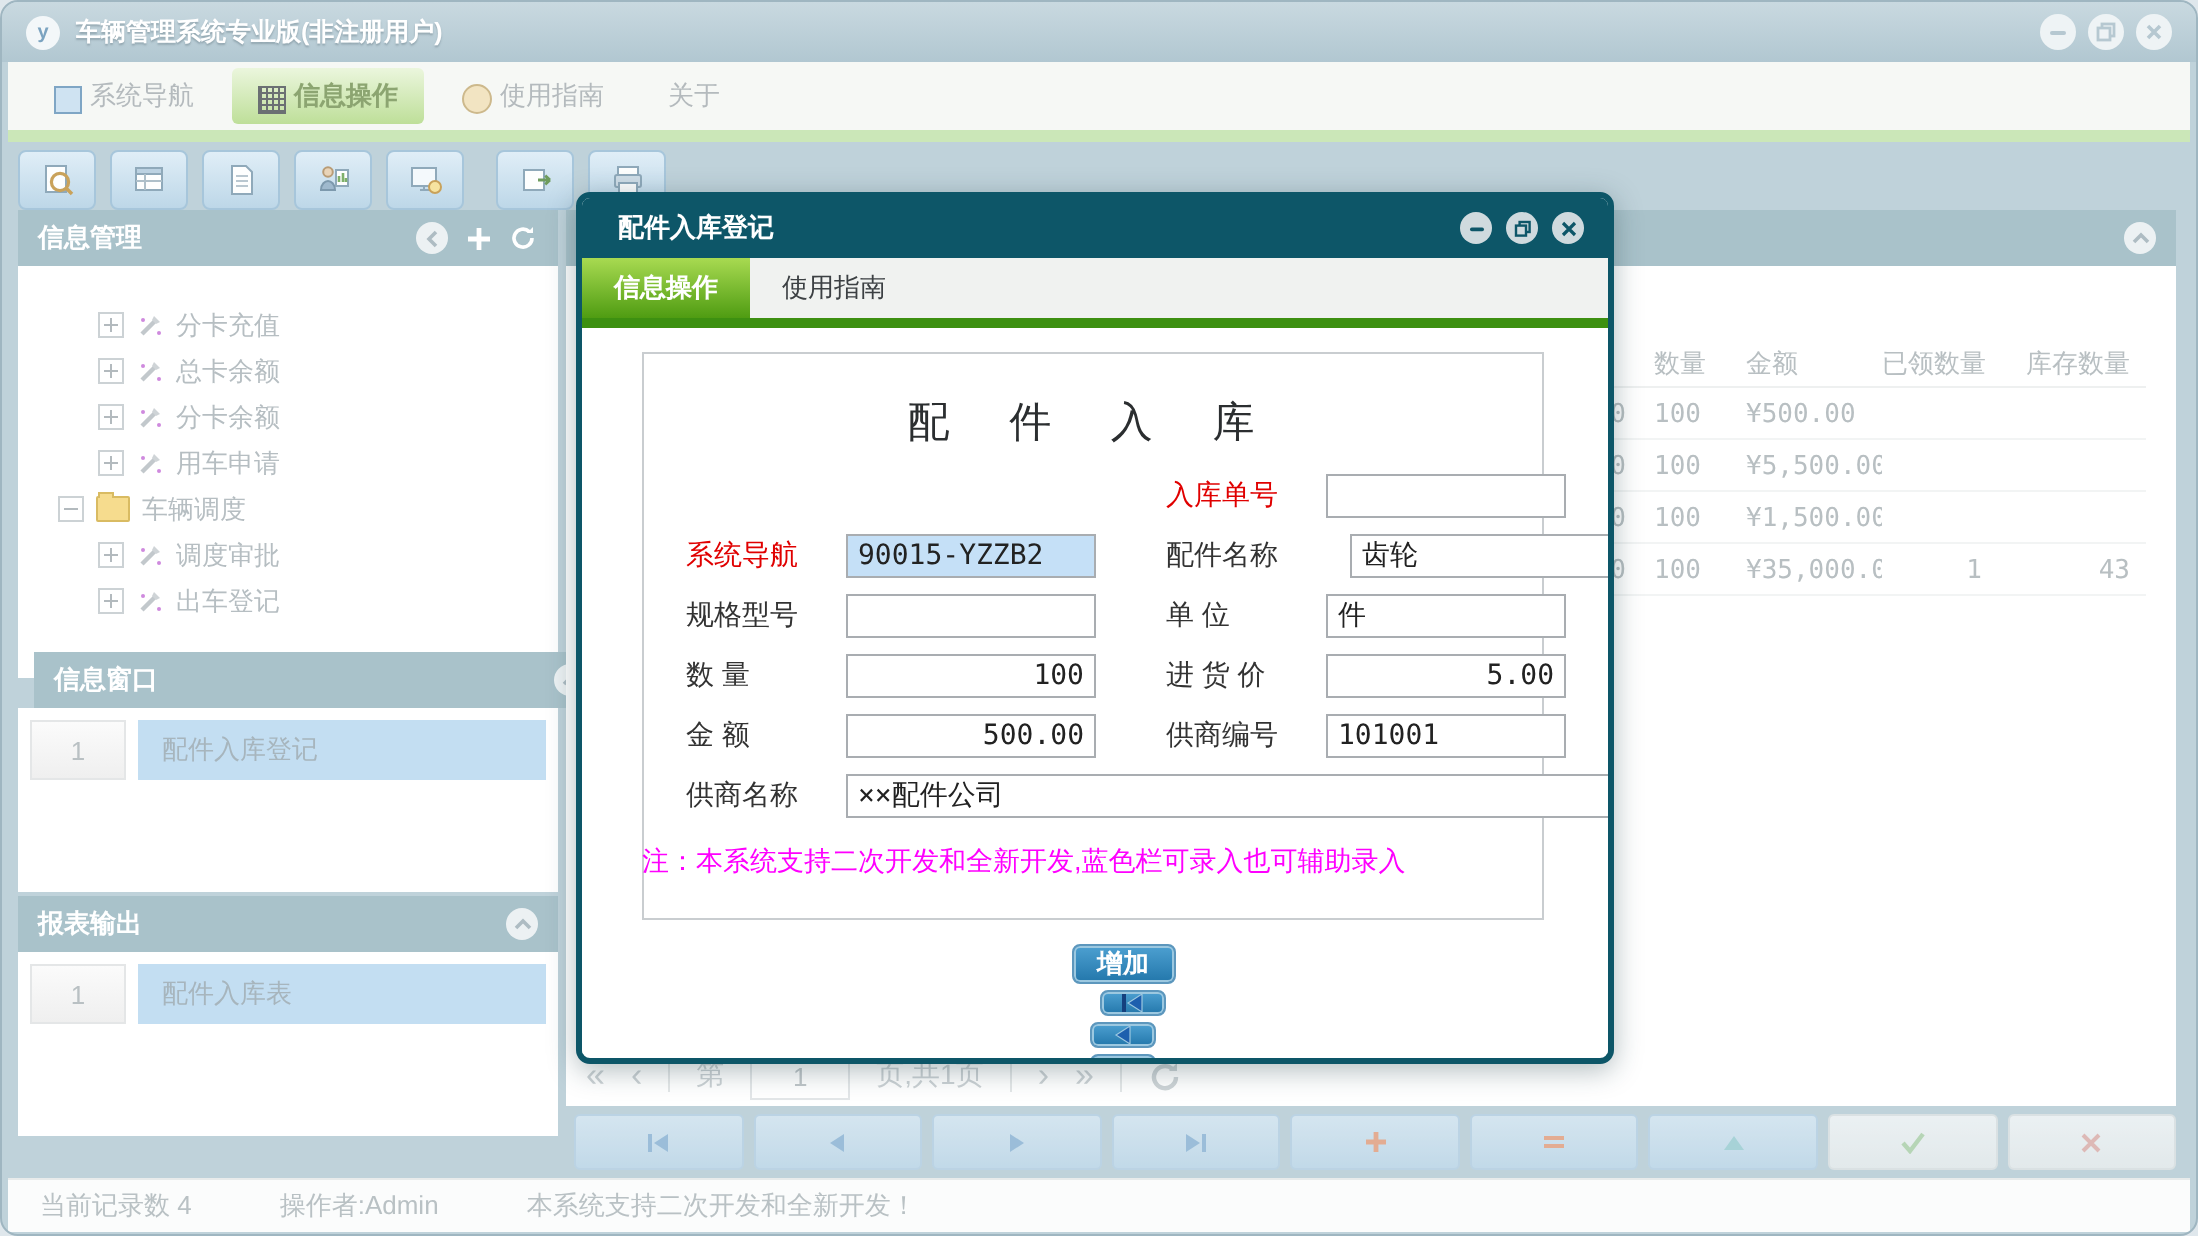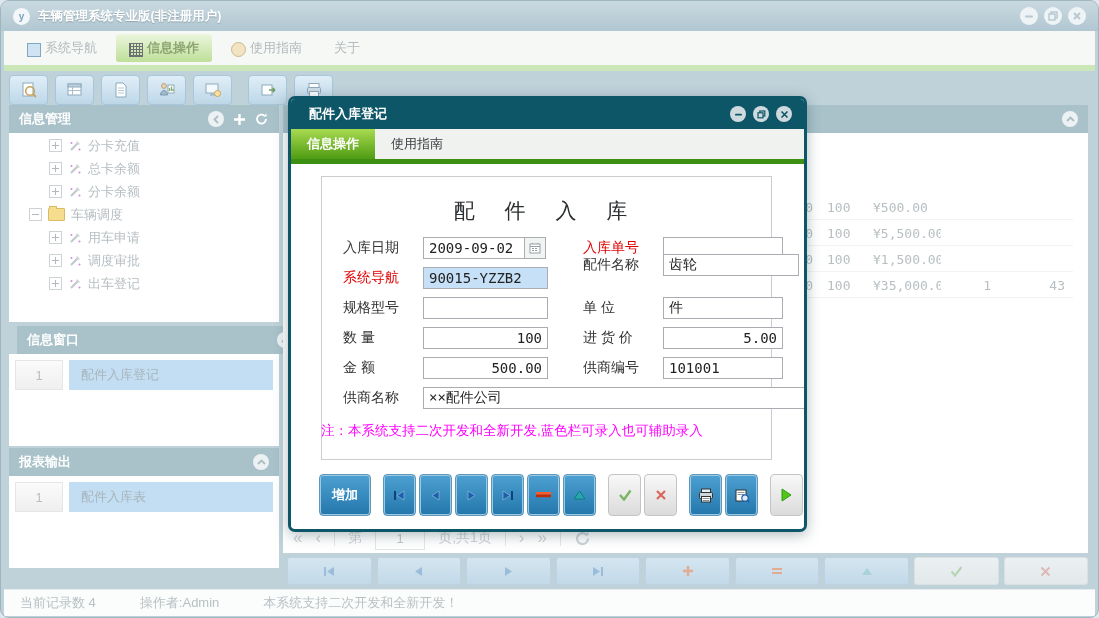--- a/index.html
+++ b/index.html
@@ -25,21 +25,21 @@
   
   .toolbar{position:absolute;top:74px;left:8px;height:28px;display:flex;gap:7px;}
   .tbtn{width:37px;height:28px;border:1px solid #a7c6db;border-radius:4px;background:linear-gradient(#e0eef7,#bdd7e8);display:flex;align-items:center;justify-content:center;}
   .tbtn.gap{margin-left:9px;}
   
   .phead{position:absolute;height:28px;background:#a9c2ca;color:#fff;font-weight:bold;font-size:13px;display:flex;align-items:center;padding:0 10px;box-sizing:border-box;}
   .phead .tools{margin-left:auto;display:flex;align-items:center;gap:9px;}
   .circ{width:16px;height:16px;border-radius:50%;background:#ecf1f3;display:flex;align-items:center;justify-content:center;}
   .pbody{position:absolute;background:#fff;}
   
-  .tree{padding-top:1px;font-size:13px;color:#b6bec2;text-align:right;}
+  .tree{padding-top:18px;font-size:13px;color:#b6bec2;text-align:right;}
   .titem{display:flex;align-items:center;gap:6px;height:23px;}
   .lv2{padding-left:40px;} .lv1{padding-left:20px;}
   .expbox{width:11px;height:11px;border:1px solid #ccd2d5;background:#fff;position:relative;flex:0 0 auto;}
   .expbox:before,.expbox:after{content:"";position:absolute;background:#b3babe;}
   .expbox:before{left:2px;right:2px;top:4.5px;height:1px;}
   .expbox.plus:after{top:2px;bottom:2px;left:4.5px;width:1px;}
   .folder{width:15px;height:11px;background:#f6dc8e;border:1px solid #d9bb62;border-radius:1px;position:relative;flex:0 0 auto;}
   .folder:before{content:"";position:absolute;top:-3px;left:0;width:6px;height:2px;background:#f6dc8e;border:1px solid #d9bb62;border-bottom:none;}
   
   .lrow{display:flex;align-items:center;margin:6px 6px 0 6px;gap:6px;}
@@ -79,21 +79,21 @@
   .fbox{position:absolute;left:30px;right:32px;top:12px;height:282px;border:1px solid #c9cdd0;}
   .ftitle{text-align:center;font-size:21px;letter-spacing:12px;color:#2b2e30;margin-top:20px;font-weight:500;}
   .frow{position:absolute;height:24px;display:flex;align-items:center;}
   .flabel{font-size:14px;color:#333;width:72px;text-align:left;white-space:nowrap;}
   .flabel.req{color:#e00000;}
   .finput{height:22px;border:1px solid #a9adb1;font-size:14px;padding:0 5px;box-sizing:border-box;font-family:"DejaVu Sans Mono","DejaVu Sans",monospace;color:#222;background:#fff;}
   .finput.blue{background:#c5e0f7;}
   .finput.rt{text-align:right;}
   .calbtn{width:21px;height:22px;border:1px solid #a9adb1;border-left:none;background:#f2f3f3;display:flex;align-items:center;justify-content:center;box-sizing:border-box;}
   .note{position:absolute;left:30px;top:258px;color:#ff00ff;font-size:13.5px;}
-  .dfoot{position:absolute;left:0;right:0;top:308px;height:46px;display:flex;align-items:center;padding-left:28px;gap:3px;}
+  .dfoot{position:absolute;left:0;right:0;top:308px;height:46px;display:flex;align-items:center;padding-left:28px;gap:3px;flex-direction:column;}
   .blue-btn{height:40px;background:linear-gradient(#4da0d1,#2377ab);border:1px solid #5d97bd;box-shadow:inset 0 0 0 1px #9cc8e0;border-radius:4px;display:flex;align-items:center;justify-content:center;}
   .gray-btn{height:40px;background:linear-gradient(#f8f8f8,#dbdbdb);border:1px solid #c2c5c7;border-radius:4px;display:flex;align-items:center;justify-content:center;}
   .w50{width:50px;color:#fff;font-weight:bold;font-size:13px;}
   .w30{width:31px;}
   .mgap{margin-left:9px;}
 </style>
 </head>
 <body>
 
 <div class="stage">
@@ -233,35 +233,35 @@
     <div class="titem lv2">
           <span class="expbox plus"></span>
           <svg width="14" height="14">
             <path d="M3 11l7-7" stroke="#c2c8cc" stroke-width="2.2"></path>
             <path d="M9 2l3 3-2 1-2-2z" fill="#cfd4d7"></path>
             <circle cx="3.5" cy="4" r="1" fill="#cf8ade"></circle>
             <circle cx="11.5" cy="10.5" r="1" fill="#cf8ade"></circle>
           </svg>
           <span>分卡余额</span>
         </div>
-    <div class="titem lv1">
-          <span class="expbox"></span>
-          <span class="folder"></span>
-          <span>车辆调度</span>
-        </div>
     <div class="titem lv2">
           <span class="expbox plus"></span>
           <svg width="14" height="14">
             <path d="M3 11l7-7" stroke="#c2c8cc" stroke-width="2.2"></path>
             <path d="M9 2l3 3-2 1-2-2z" fill="#cfd4d7"></path>
             <circle cx="3.5" cy="4" r="1" fill="#cf8ade"></circle>
             <circle cx="11.5" cy="10.5" r="1" fill="#cf8ade"></circle>
           </svg>
           <span>用车申请</span>
         </div>
+    <div class="titem lv1">
+          <span class="expbox"></span>
+          <span class="folder"></span>
+          <span>车辆调度</span>
+        </div>
     <div class="titem lv2">
           <span class="expbox plus"></span>
           <svg width="14" height="14">
             <path d="M3 11l7-7" stroke="#c2c8cc" stroke-width="2.2"></path>
             <path d="M9 2l3 3-2 1-2-2z" fill="#cfd4d7"></path>
             <circle cx="3.5" cy="4" r="1" fill="#cf8ade"></circle>
             <circle cx="11.5" cy="10.5" r="1" fill="#cf8ade"></circle>
           </svg>
           <span>调度审批</span>
         </div>
@@ -314,20 +314,27 @@
   <div class="phead" style="top:104px;left:282px;width:805px;">
     <span class="tools">
           <span class="circ">
             <svg width="9" height="9">
               <path d="M1 6l3.5-3.5L8 6" stroke="#aebcc3" stroke-width="1.8" fill="none"></path>
             </svg>
           </span>
         </span>
   </div>
   <div class="pbody" style="top:132px;left:282px;width:805px;height:420px;">
+    <div class="tblhead" style="left:478px;top:36px;">
+      <div class="cell c-price"></div>
+      <div class="cell c-qty">数量</div>
+      <div class="cell c-amt">金额</div>
+      <div class="cell c-rcv">已领数量</div>
+      <div class="cell c-stk">库存数量</div>
+    </div>
     <div class="tblrow" style="left:478px;top:62px;">
       <div class="cell c-price">0</div>
       <div class="cell c-qty">100</div>
       <div class="cell c-amt">¥500.00</div>
       <div class="cell c-rcv"></div>
       <div class="cell c-stk"></div>
     </div>
     <div class="tblrow" style="left:478px;top:88px;">
       <div class="cell c-price">0</div>
       <div class="cell c-qty">100</div>
@@ -449,42 +456,32 @@
     <div class="dtabs">
       <div class="dtab active">信息操作</div>
       <div class="dtab">使用指南</div>
     </div>
     <div class="dgreen"></div>
     <div class="dbody">
       <div class="fbox">
         <div class="ftitle">配 件 入 库</div>
       </div>
 
-      <div class="frow" style="left:52px;top:72px;">
-        <span class="flabel">入库日期</span>
-        <input class="finput" style="width: 102px; margin-left: 8px;" value="2009-09-02">
-        <span class="calbtn">
-              <svg width="12" height="12">
-                <rect x="1" y="2" width="10" height="9" fill="#fff" stroke="#9aa0a4"></rect>
-                <path d="M1 4.5h10M3.5 2V1M8.5 2V1M3 6.5h2M6 6.5h2M3 8.5h2M6 8.5h2" stroke="#9aa0a4"></path>
-              </svg>
-            </span>
-      </div>
       <div class="frow" style="left:292px;top:72px;">
         <span class="flabel req">入库单号</span>
         <input class="finput" style="width: 120px; margin-left: 8px;" value="">
       </div>
 
       <div class="frow" style="left:52px;top:102px;">
         <span class="flabel req">系统导航</span>
         <input class="finput blue" style="width: 125px; margin-left: 8px;" value="90015-YZZB2">
       </div>
-      <div class="frow" style="left:292px;top:89px;">
+      <div class="frow" style="left:292px;top:102px;">
         <span class="flabel">配件名称</span>
-        <input class="finput" style="width: 136px; margin-left: 8px;" value="齿轮">
+        <input class="finput" style="width: 136px; margin-left: 20px;" value="齿轮">
       </div>
 
       <div class="frow" style="left:52px;top:132px;">
         <span class="flabel">规格型号</span>
         <input class="finput" style="width: 125px; margin-left: 8px;" value="">
       </div>
       <div class="frow" style="left:292px;top:132px;">
         <span class="flabel">单 位</span>
         <input class="finput" style="width: 120px; margin-left: 8px;" value="件">
       </div>

